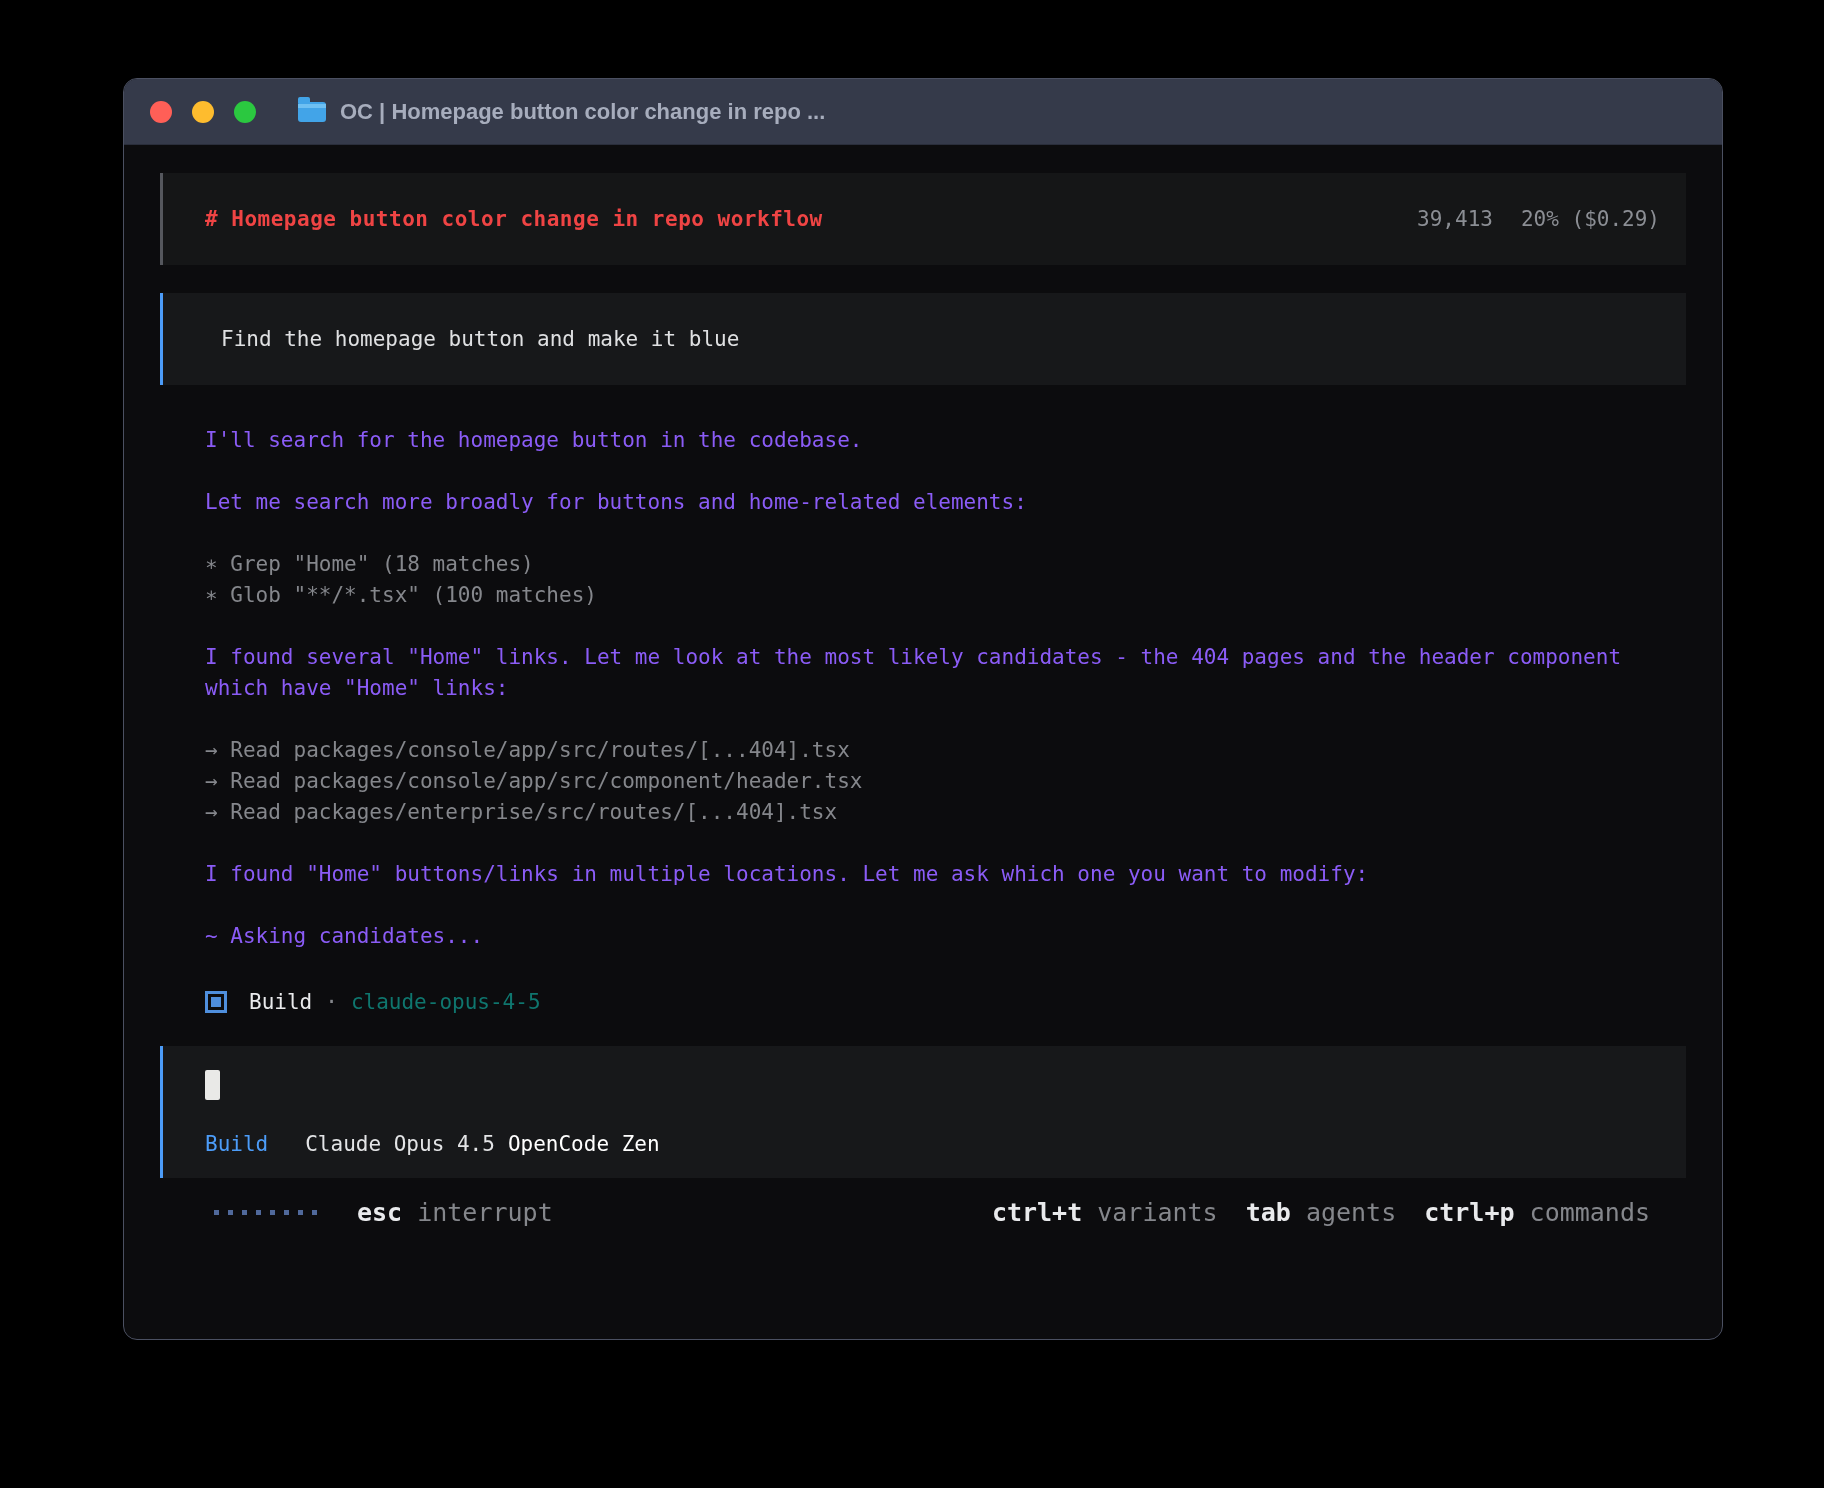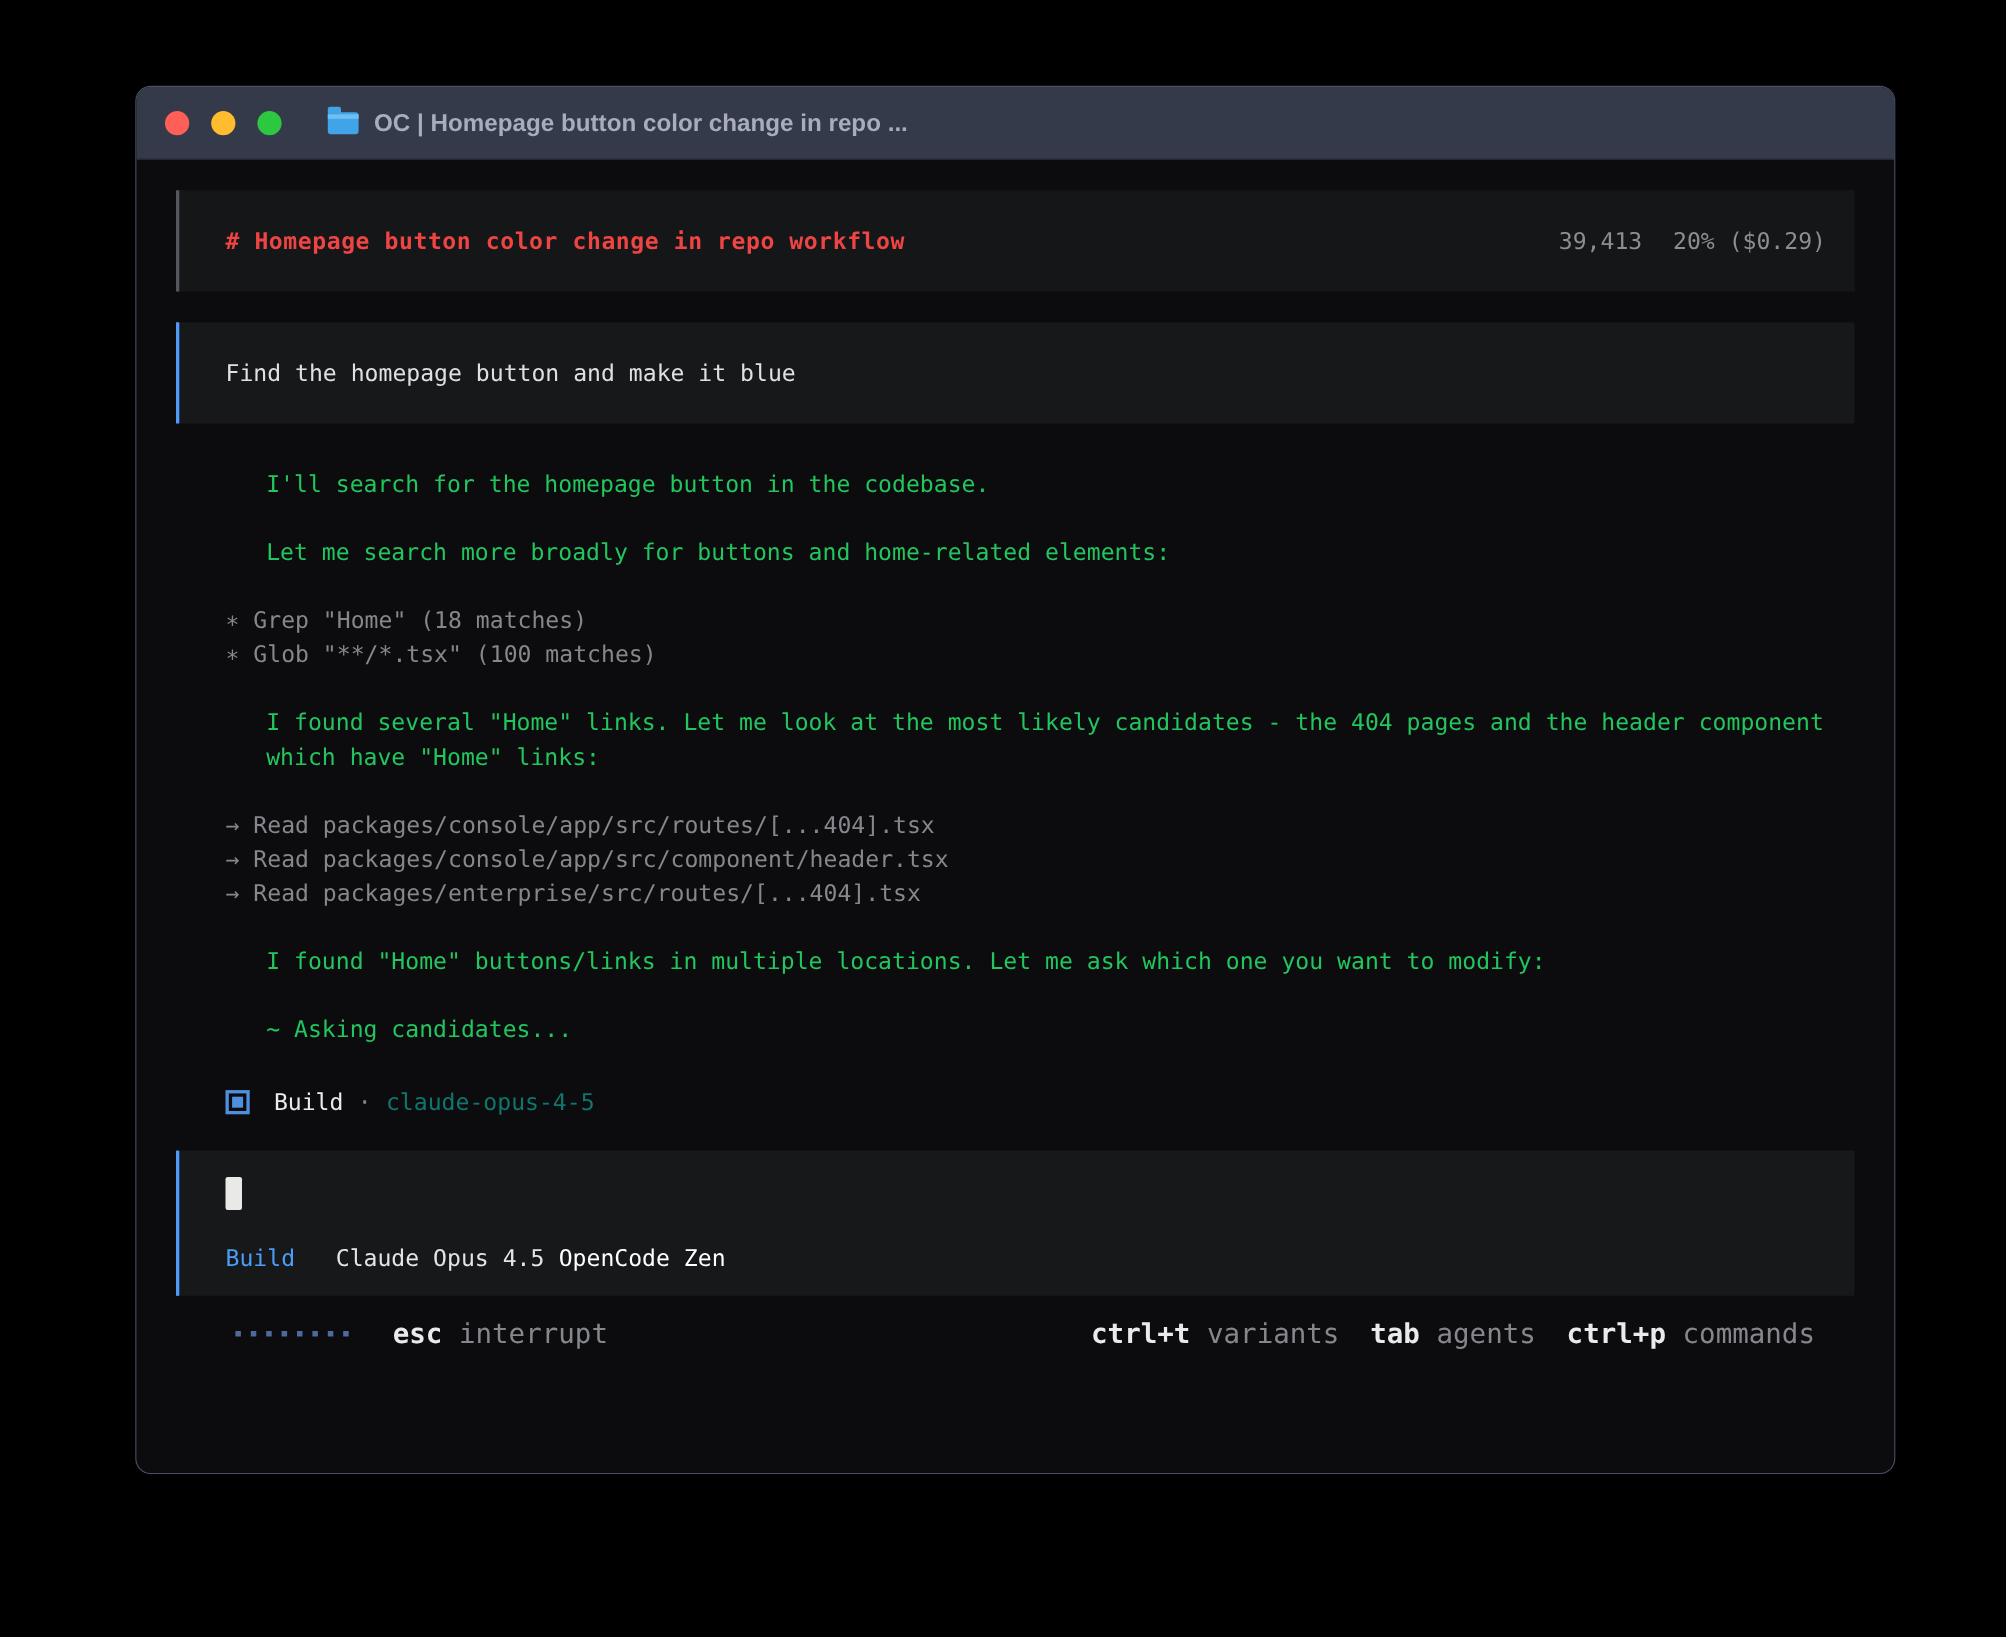--- a/index.html
+++ b/index.html
@@ -38,27 +38,27 @@
   .panel { background:#17181a; }
   .header-panel {
     height:92px; border-left:3px solid #55575d; background:#151617;
     display:flex; align-items:center; padding:0 26px 0 42px; margin-bottom:28px;
   }
   .header-title { font-weight:bold; color:#ef4444; letter-spacing:0.5px; }
   .header-right { margin-left:auto; color:#8b8e94; display:flex; gap:28px; }
 
   .user-panel {
     height:92px; border-left:3px solid #4c9cf8;
-    display:flex; align-items:center; padding:0 26px 0 42px;
+    display:flex; align-items:center; padding:0 26px 0 58px;
   }
   .user-text { color:#dfe0e2; }
 
   .conversation { margin-top:40px; padding-left:45px; line-height:31px; }
   .para { margin-bottom:31px; }
-  .msg  { color:#22c55e; max-width:1510px;margin-left:37px; }
+  .msg  { color:#8b5cf6; max-width:1510px; }
   .tool { color:#85878c; }
 
   .agent-row { display:flex; align-items:center; margin-bottom:26px; padding-left:45px; height:37px; }
   .agent-icon { width:22px; height:22px; border:3px solid #4f8fdd; background:#0c0c0e;
                 display:flex; align-items:center; justify-content:center; margin-right:22px; }
   .agent-icon-core { width:10px; height:10px; background:#4f8fdd; }
   .agent-name { color:#e9eaec; }
   .agent-sep { color:#85878c; margin:0 13px; }
   .agent-model { color:#0f766e; }
 

